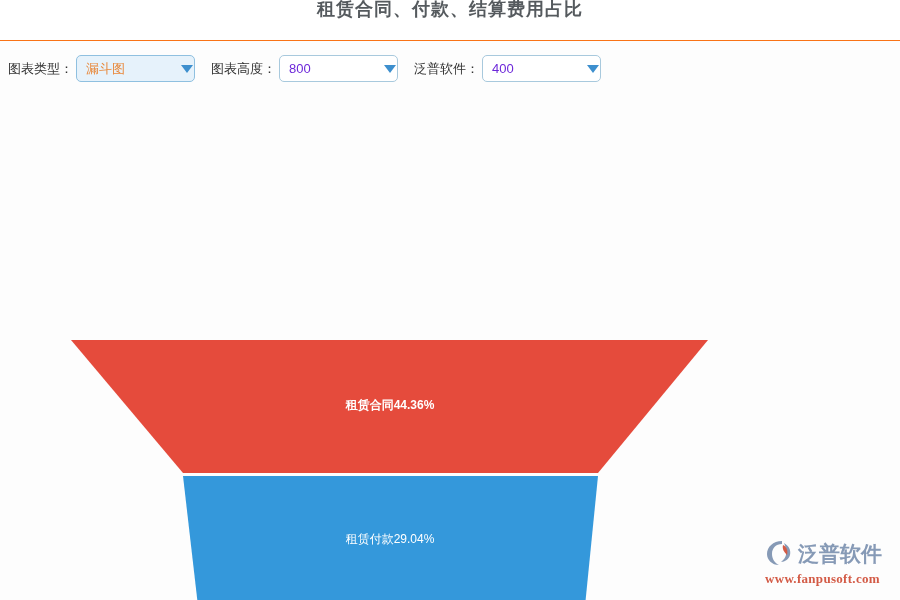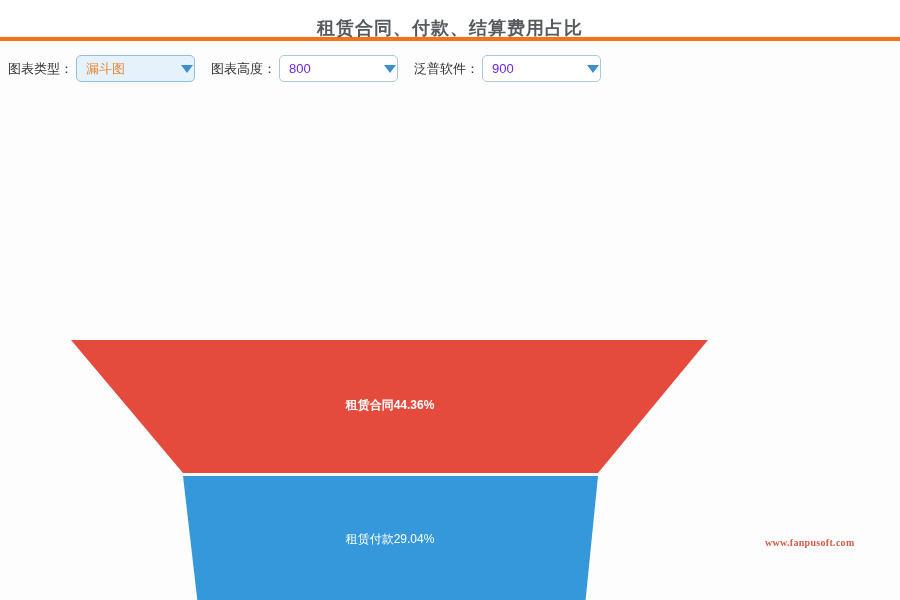--- a/index.html
+++ b/index.html
@@ -13,24 +13,24 @@
     font-family: "Liberation Sans", "DejaVu Sans", sans-serif;
     background: #fdfdfd;
     position: relative;
   }
 
   
   .header {
     height: 41px;
     width: 900px;
     display: flex;
-    align-items: flex-end;
+    align-items: flex-start;
     justify-content: center;
     background: #ffffff;
-    border-bottom: 4px solid #f97316;
+    border-bottom: 1px solid #f97316;
     position: relative;
   }
   .page-title {
     font-size: 18px;
     font-weight: bold;
     color: #555a5e;
     letter-spacing: 1px;
     line-height: 1;
     white-space: nowrap;
   }
@@ -140,21 +140,21 @@
   .wm-text {
     font-size: 21px;
     font-weight: bold;
     color: #8296b4;
     letter-spacing: 0px;
     line-height: 1;
     white-space: nowrap;
   }
   .wm-url {
     font-family: "Liberation Serif", "DejaVu Serif", serif;
-    font-size: 10px;
+    font-size: 13px;
     font-weight: bold;
     color: #d2553f;
     letter-spacing: 0.3px;
     margin-top: 1px;
     white-space: nowrap;
   }
 </style>
 </head>
 <body>
 
@@ -176,21 +176,21 @@
     <span class="field-label">图表高度：</span>
     <div class="select-box">
       <span class="select-value">800</span>
       <span class="caret"></span>
     </div>
   </div>
 
   <div class="field-group">
     <span class="field-label">泛普软件：</span>
     <div class="select-box">
-      <span class="select-value">900</span>
+      <span class="select-value">400</span>
       <span class="caret"></span>
     </div>
   </div>
 
 </div>
 
 <div class="chart-area">
   <svg class="funnel-svg" width="900" height="504" viewBox="0 -96 900 504">
     <g id="funnel-segments">
         <g>
@@ -203,14 +203,24 @@
         </g>
         <g>
           <polygon points="198,417 585,417 392,527" fill="#9b59b6"></polygon>
           <text x="390" y="481" class="seg-label">租赁结算26.6%</text>
         </g>
       </g>
   </svg>
 </div>
 
 <div class="watermark">
+  <div class="wm-row">
+    <div class="wm-mark">
+      <svg width="30" height="28" viewBox="0 0 30 28">
+        <path d="M17,2 C8,2 2,8 2,15 C2,21 7,26 14,26 C10,24 7,20 7,15 C7,9 11,5 17,5 Z" fill="#8296b4"></path>
+        <path d="M19,4 C24,7 26,11 25,16 C24,20 20,23 16,23 C20,20 22,16 21,11 C20.5,8 19.8,6 19,4 Z" fill="#8296b4"></path>
+        <path d="M18,6 C22,8 23,12 22,16 C19,13 17,10 18,6 Z" fill="#d2553f"></path>
+      </svg>
+    </div>
+    <span class="wm-text">泛普软件</span>
+  </div>
   <div class="wm-url">www.fanpusoft.com</div>
 </div>
 
 </body></html>

